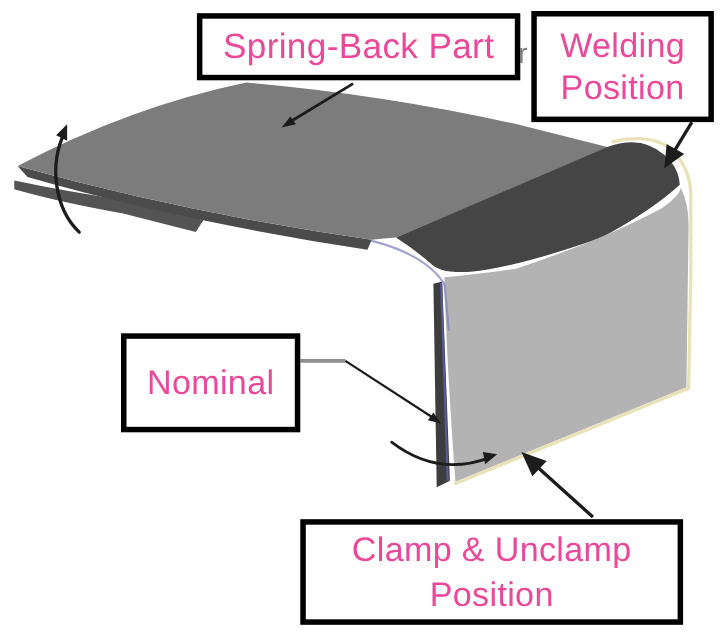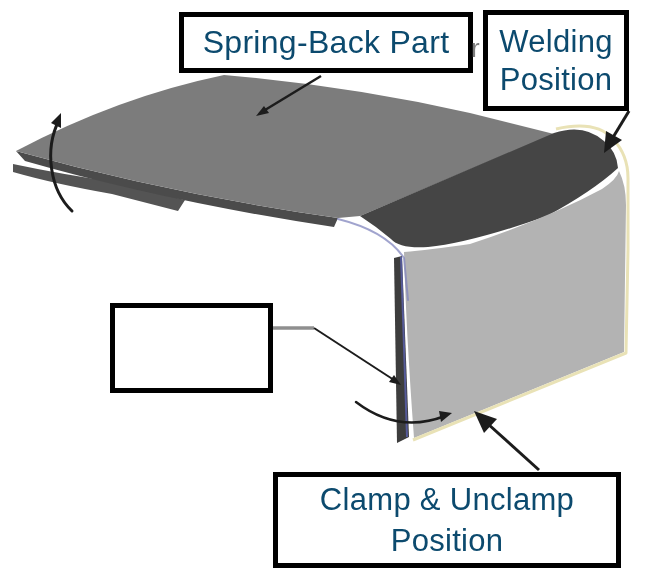--- a/index.html
+++ b/index.html
@@ -14,26 +14,26 @@
   .label-box{
     position:absolute;
     box-sizing:border-box;
     border:5px solid #000;
     background:#ffffff;
     display:flex;
     flex-direction:column;
     align-items:center;
     justify-content:center;
     text-align:center;
-    color:#0c4a6e;
+    color:#ec4899;
     letter-spacing:0.3px;
   }
   .label-box span{display:block;white-space:nowrap;}
   #box-springback{left:179px;top:12px;width:294px;height:61px;font-size:32px;}
-  #box-welding  {left:483px;top:10px;width:146px;height:101px;font-size:31px;line-height:38px;}
+  #box-welding  {left:483px;top:10px;width:166px;height:101px;font-size:31px;line-height:38px;}
   #box-nominal  {left:110px;top:303px;width:163px;height:90px;font-size:31px;line-height:38px;}
   #box-clamp    {left:273px;top:472px;width:348px;height:96px;font-size:31px;line-height:41px;}
   .stray-glyph{
     position:absolute;left:471px;top:35px;
     font-size:26px;color:#7d7d7d;line-height:1;
   }
 </style>
 </head>
 <body>
 
@@ -103,20 +103,21 @@
   <div class="label-box" id="box-springback">
     <span>Spring-Back Part</span>
   </div>
 
   <div class="label-box" id="box-welding">
     <span>Welding</span>
     <span>Position</span>
   </div>
 
   <div class="label-box" id="box-nominal">
+    <span>Nominal</span>
   </div>
 
   <div class="label-box" id="box-clamp">
     <span>Clamp &amp; Unclamp</span>
     <span>Position</span>
   </div>
 
   <span class="stray-glyph">r</span>
 
 </div>

